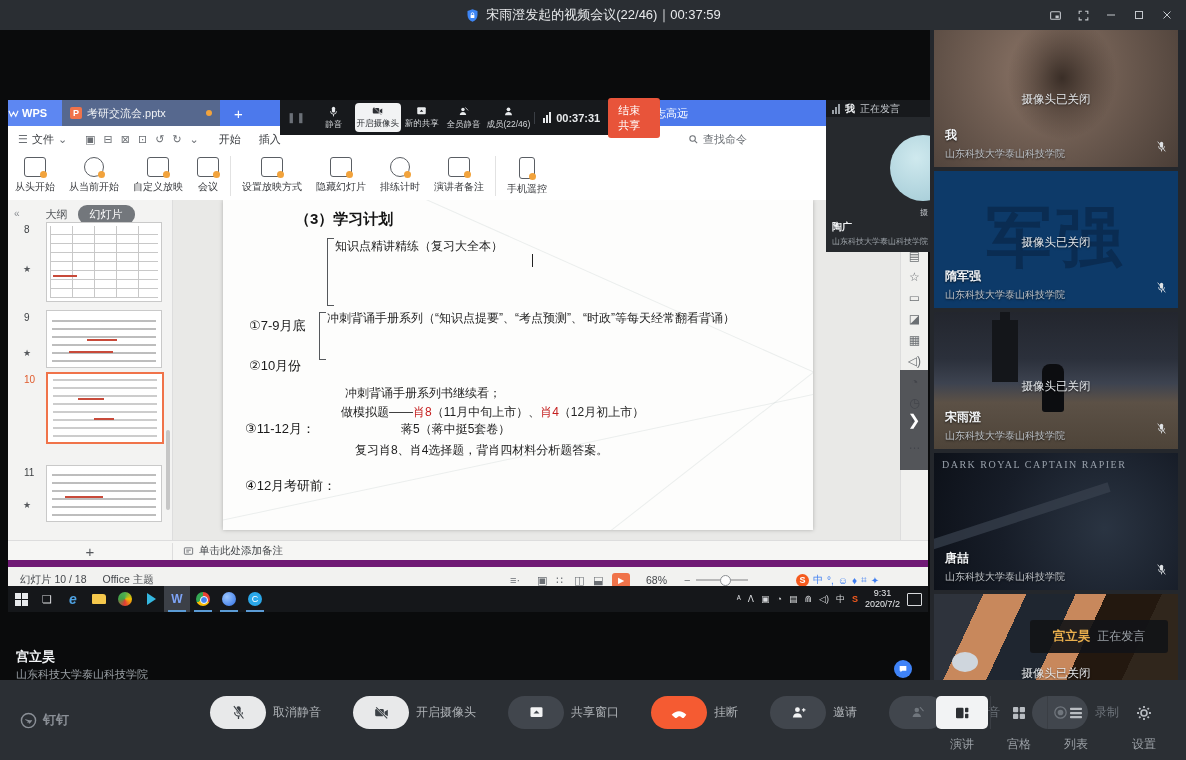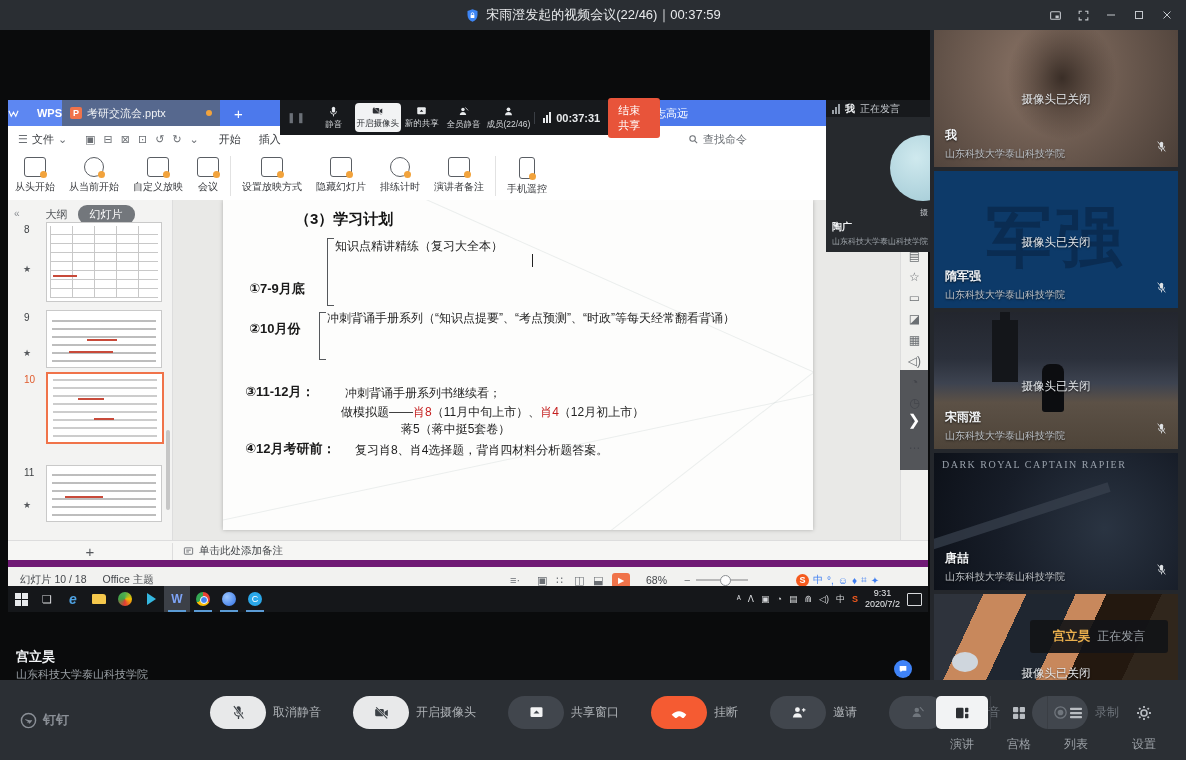--- a/index.html
+++ b/index.html
@@ -15,21 +15,21 @@
 
   
   .stage{left:0;top:30px;width:930px;height:650px;background:#0a0b0c;}
   .speaker-name{left:16px;top:618px;color:#f2f4f6;font-size:13px;font-weight:bold;}
   .speaker-org{left:16px;top:637px;color:#9aa0a5;font-size:11px;}
   .chatfab{left:894px;top:630px;width:18px;height:18px;border-radius:50%;background:#3f83f8;display:flex;align-items:center;justify-content:center;}
 
   
   .wps{left:8px;top:70px;width:920px;height:512px;background:#fff;}
   .wps-tabbar{left:0;top:0;width:920px;height:26px;background:#4c79ec;display:flex;align-items:center;}
-  .wps-logo{width:54px;height:26px;background:#5d87f2;color:#fff;font-size:11px;font-weight:bold;display:flex;align-items:center;justify-content:space-between;gap:3px;}
+  .wps-logo{width:54px;height:26px;background:#5d87f2;color:#fff;font-size:11px;font-weight:bold;display:flex;align-items:center;justify-content:flex-start;gap:3px;}
   .wps-doc-tab{width:158px;height:26px;background:#56688e;color:#f0f2f5;font-size:11px;display:flex;align-items:center;gap:5px;padding:0 8px;box-sizing:border-box;}
   .ppt-ico{width:12px;height:12px;border-radius:2px;background:#f0734a;color:#fff;font-size:9px;font-weight:bold;display:flex;align-items:center;justify-content:center;}
   .dirty-dot{width:6px;height:6px;border-radius:50%;background:#f2a33c;margin-left:auto;}
   .newtab{color:#fff;font-size:15px;margin-left:14px;}
   .tab-right{position:absolute;right:240px;top:0;height:26px;display:flex;align-items:center;gap:8px;color:#fff;font-size:11px;}
   .badge1{min-width:13px;height:13px;border-radius:2px;background:#fff;color:#3d66d8;font-size:9px;font-weight:bold;display:flex;align-items:center;justify-content:center;padding:0 1px;}
   .mini-ico{width:12px;height:12px;border:1px solid #e6ecff;border-radius:3px;}
   .avatar16{width:15px;height:15px;border-radius:50%;background:linear-gradient(180deg,#dfe8f2 50%,#4a3b30 50%);}
   .wps-menubar{left:0;top:26px;width:920px;height:26px;background:#fff;border-bottom:1px solid #e3e3e3;display:flex;align-items:center;color:#3a3d41;font-size:11px;}
   .menugl{color:#6b6f74;font-size:11px;margin:0 4px;}
@@ -55,21 +55,21 @@
   .txt-lines{position:absolute;inset:5px;background:repeating-linear-gradient(0deg,#9a9a9a 0 2px,transparent 2px 8px);opacity:.65;}
   .redbit{position:absolute;height:2px;background:#c84a3a;}
   .pscroll{position:absolute;right:2px;top:230px;width:4px;height:80px;border-radius:2px;background:#c6c6c6;}
 
   .canvas{position:absolute;left:165px;top:0;width:727px;height:340px;overflow:hidden;}
   .slide{position:absolute;left:50px;top:0;width:590px;height:330px;background:#fdfdfc;box-shadow:0 0 4px rgba(0,0,0,.25);overflow:hidden;}
   .mesh{position:absolute;width:800px;height:1px;background:#9aa;opacity:.18;}
   .s-title{position:absolute;left:26px;top:10px;font-size:15px;font-weight:bold;color:#141414;margin-left:46px;}
   .s-line{position:absolute;font-size:12px;color:#1f1f1f;white-space:nowrap;}
   .s-line .red{color:#c41e1e;}
-  .s-label{position:absolute;font-size:13px;font-weight:bold;color:#1a1a1a;white-space:nowrap;}
+  .s-label{position:absolute;font-size:13px;font-weight:normal;color:#1a1a1a;white-space:nowrap;margin-top:37px;}
   .brk{position:absolute;width:6px;border:1px solid #55585c;border-right:none;}
   .caret{position:absolute;width:1px;height:13px;background:#222;}
 
   .rail{position:absolute;right:0;top:0;width:28px;height:340px;background:#f0f0ee;border-left:1px solid #ddd;display:flex;flex-direction:column;align-items:center;gap:9px;padding-top:8px;box-sizing:border-box;color:#6b6f73;font-size:12px;line-height:1;}
   .rail-overlay{position:absolute;right:0;top:170px;width:28px;height:100px;background:rgba(60,63,68,.88);display:flex;align-items:center;justify-content:center;color:#fff;font-size:15px;}
 
   .notesbar{left:0;top:440px;width:920px;height:20px;background:#f6f6f4;border-top:1px solid #ddd;display:flex;align-items:center;}
   .notesbar .plus{width:164px;text-align:center;color:#55585c;font-size:15px;border-right:1px solid #ddd;}
   .notesbar .ntxt{font-size:10.5px;color:#44474b;margin-left:10px;display:flex;gap:5px;align-items:center;}
   .statusbar{left:0;top:460px;width:920px;height:26px;background:#f2f2f0;border-top:7px solid #701a75;display:flex;align-items:center;font-size:10.5px;color:#45484c;}

